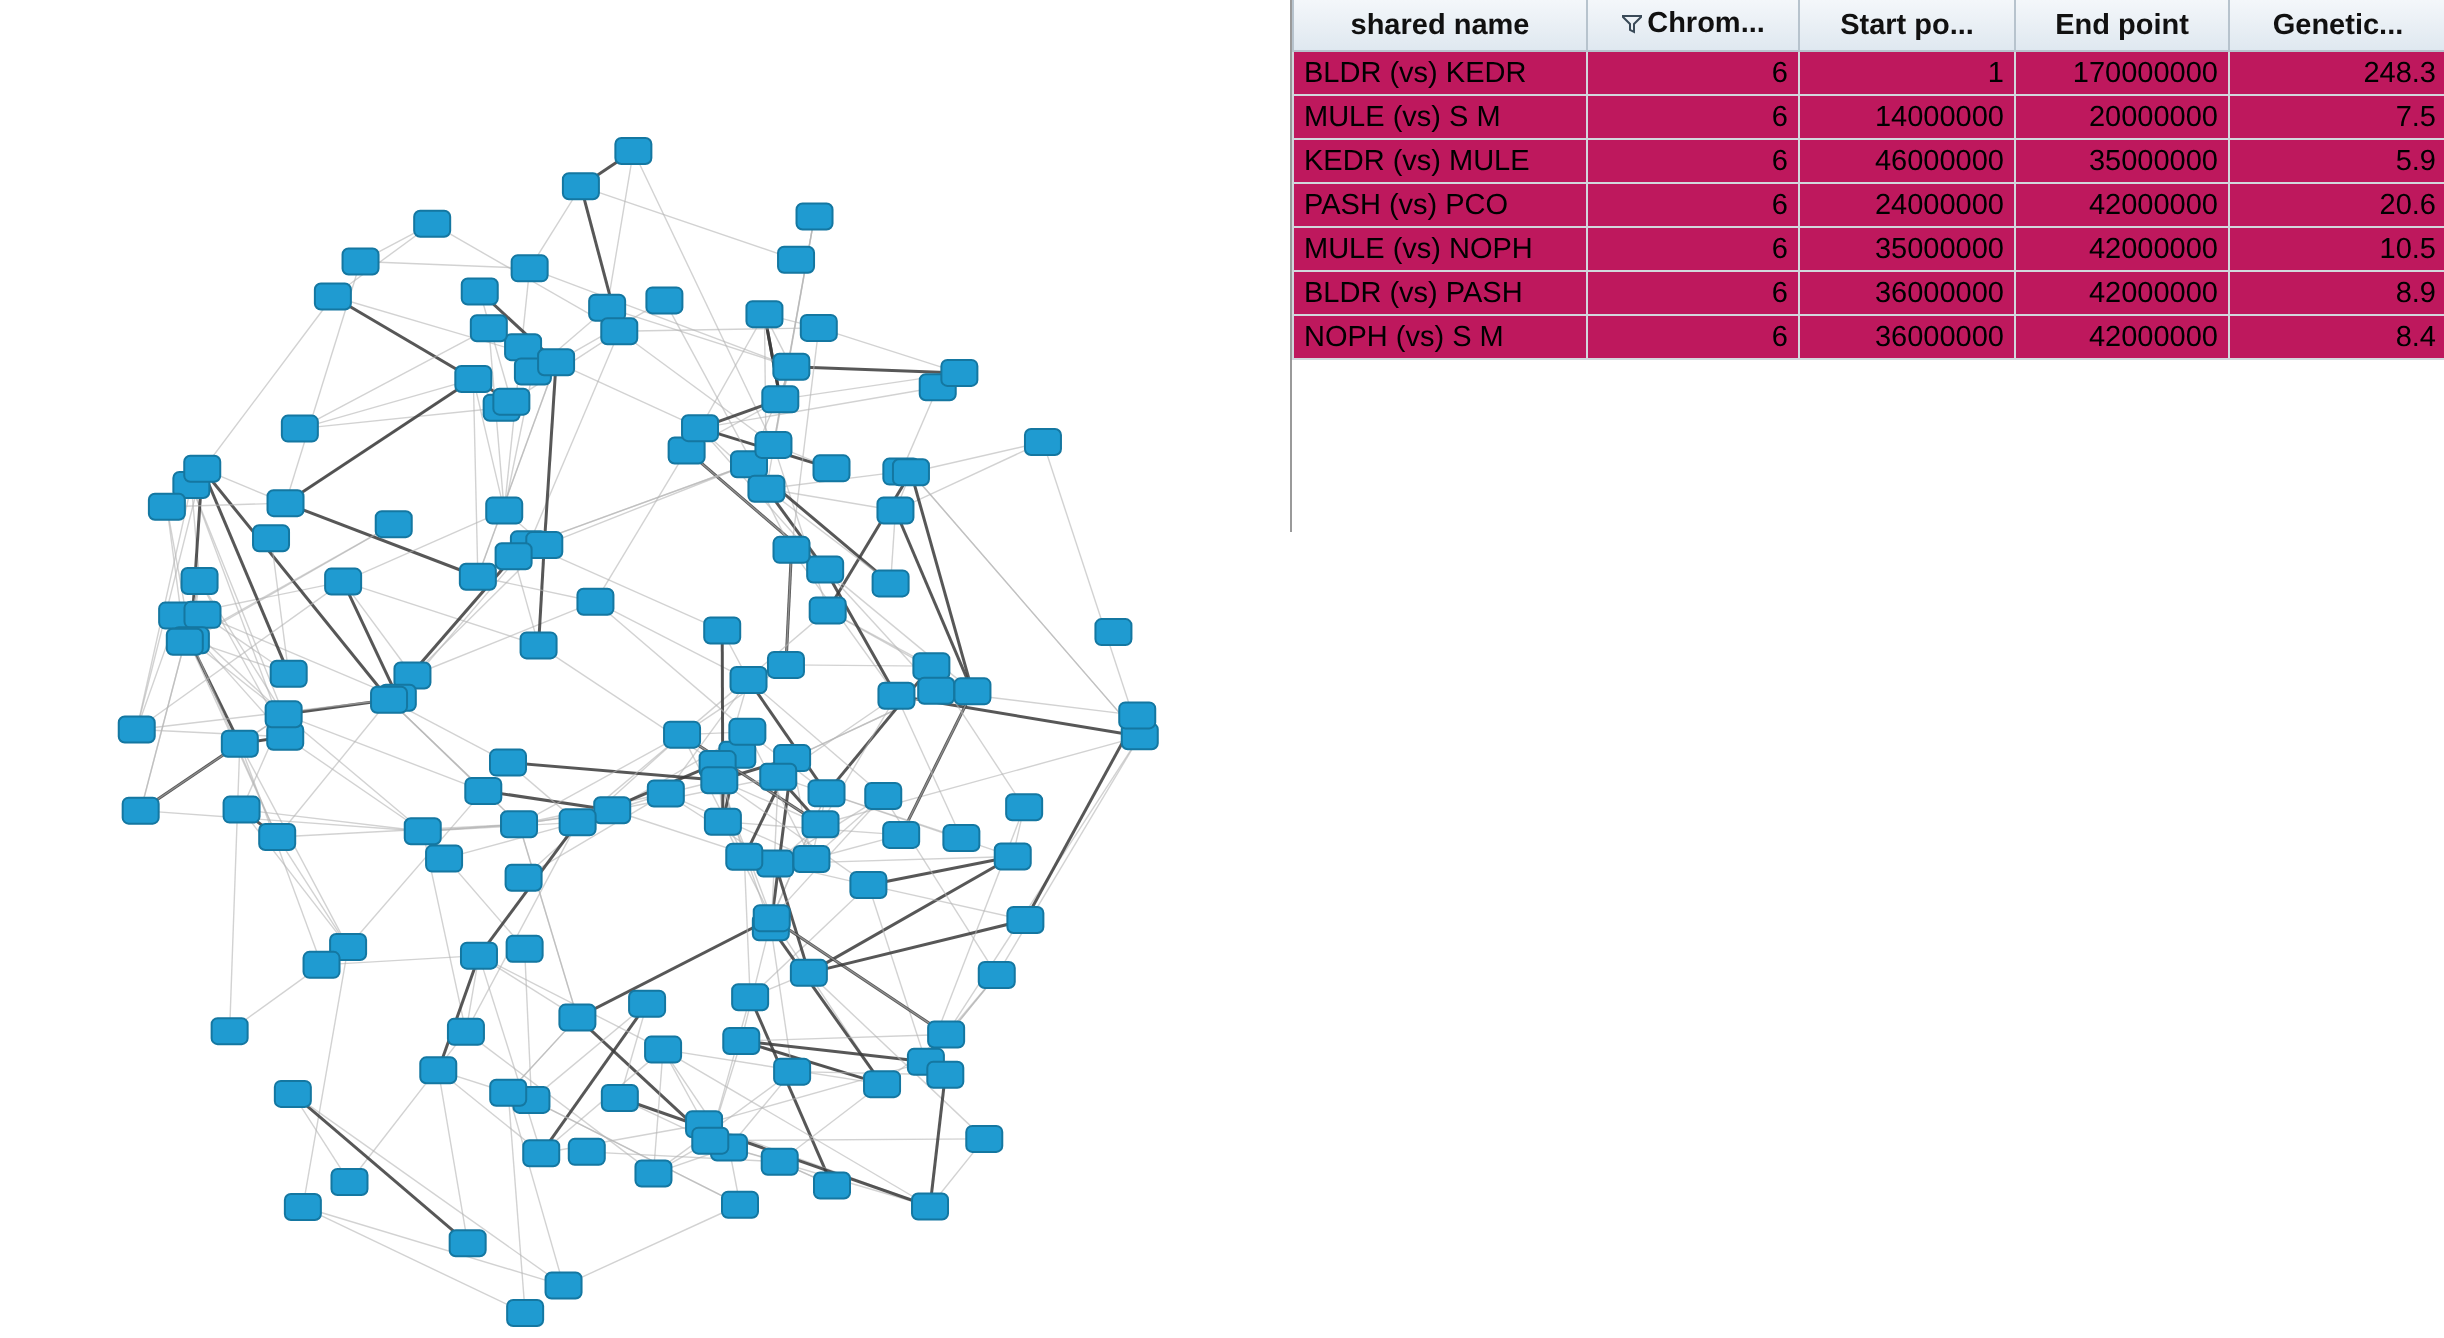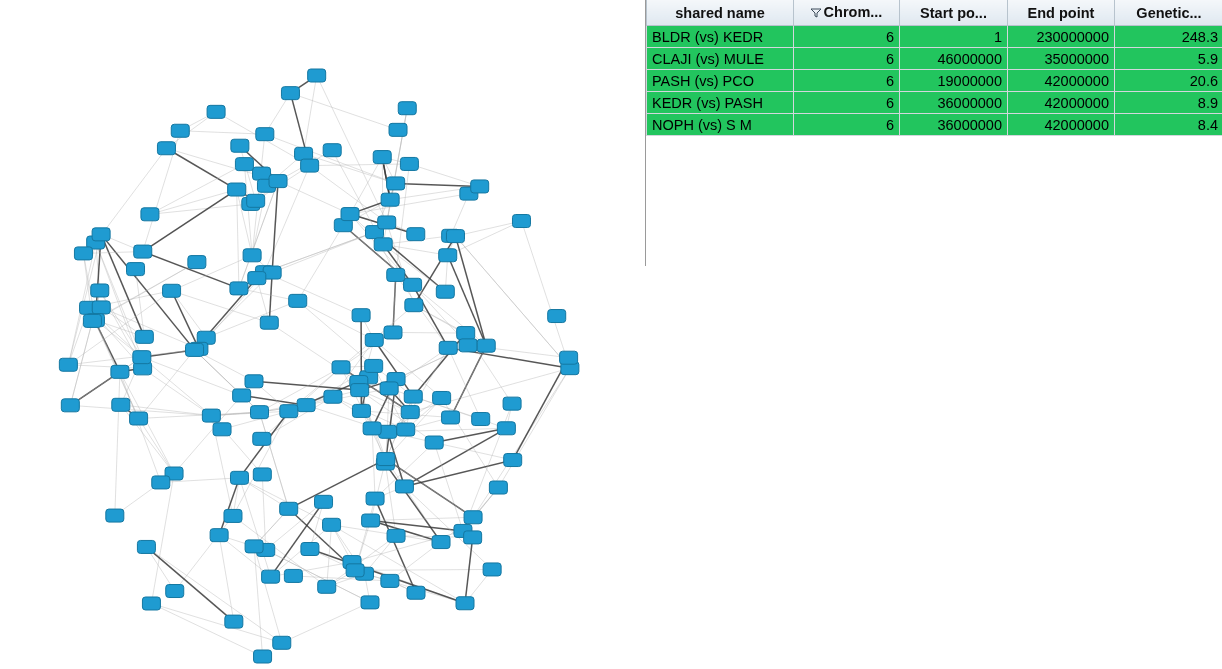--- a/index.html
+++ b/index.html
@@ -47,21 +47,21 @@
     padding:0 4px;
     white-space:nowrap;
     overflow:hidden;
   }
   table.grid td{
     border:1px solid #d2d7dc;
     border-top:none;
     height:21px;
     padding:0 5px;
     color:#000;
-    background:#22c55e;
+    background:#be185d;
     white-space:nowrap;
     overflow:hidden;
   }
   td.num{text-align:right;}
   td.name{text-align:left;}
   th .filtericon{
     display:inline-block;
     vertical-align:middle;
     margin-right:3px;
   }
@@ -920,39 +920,53 @@
           <th>
             <span>Genetic...</span>
           </th>
         </tr>
       </thead>
       <tbody id="table-body">
           <tr>
             <td class="name">BLDR (vs) KEDR</td>
             <td class="num">6</td>
             <td class="num">1</td>
-            <td class="num">230000000</td>
+            <td class="num">170000000</td>
             <td class="num">248.3</td>
           </tr>
           <tr>
-            <td class="name">CLAJI (vs) MULE</td>
+            <td class="name">MULE (vs) S M</td>
+            <td class="num">6</td>
+            <td class="num">14000000</td>
+            <td class="num">20000000</td>
+            <td class="num">7.5</td>
+          </tr>
+          <tr>
+            <td class="name">KEDR (vs) MULE</td>
             <td class="num">6</td>
             <td class="num">46000000</td>
             <td class="num">35000000</td>
             <td class="num">5.9</td>
           </tr>
           <tr>
             <td class="name">PASH (vs) PCO</td>
             <td class="num">6</td>
-            <td class="num">19000000</td>
+            <td class="num">24000000</td>
             <td class="num">42000000</td>
             <td class="num">20.6</td>
           </tr>
           <tr>
-            <td class="name">KEDR (vs) PASH</td>
+            <td class="name">MULE (vs) NOPH</td>
+            <td class="num">6</td>
+            <td class="num">35000000</td>
+            <td class="num">42000000</td>
+            <td class="num">10.5</td>
+          </tr>
+          <tr>
+            <td class="name">BLDR (vs) PASH</td>
             <td class="num">6</td>
             <td class="num">36000000</td>
             <td class="num">42000000</td>
             <td class="num">8.9</td>
           </tr>
           <tr>
             <td class="name">NOPH (vs) S M</td>
             <td class="num">6</td>
             <td class="num">36000000</td>
             <td class="num">42000000</td>

